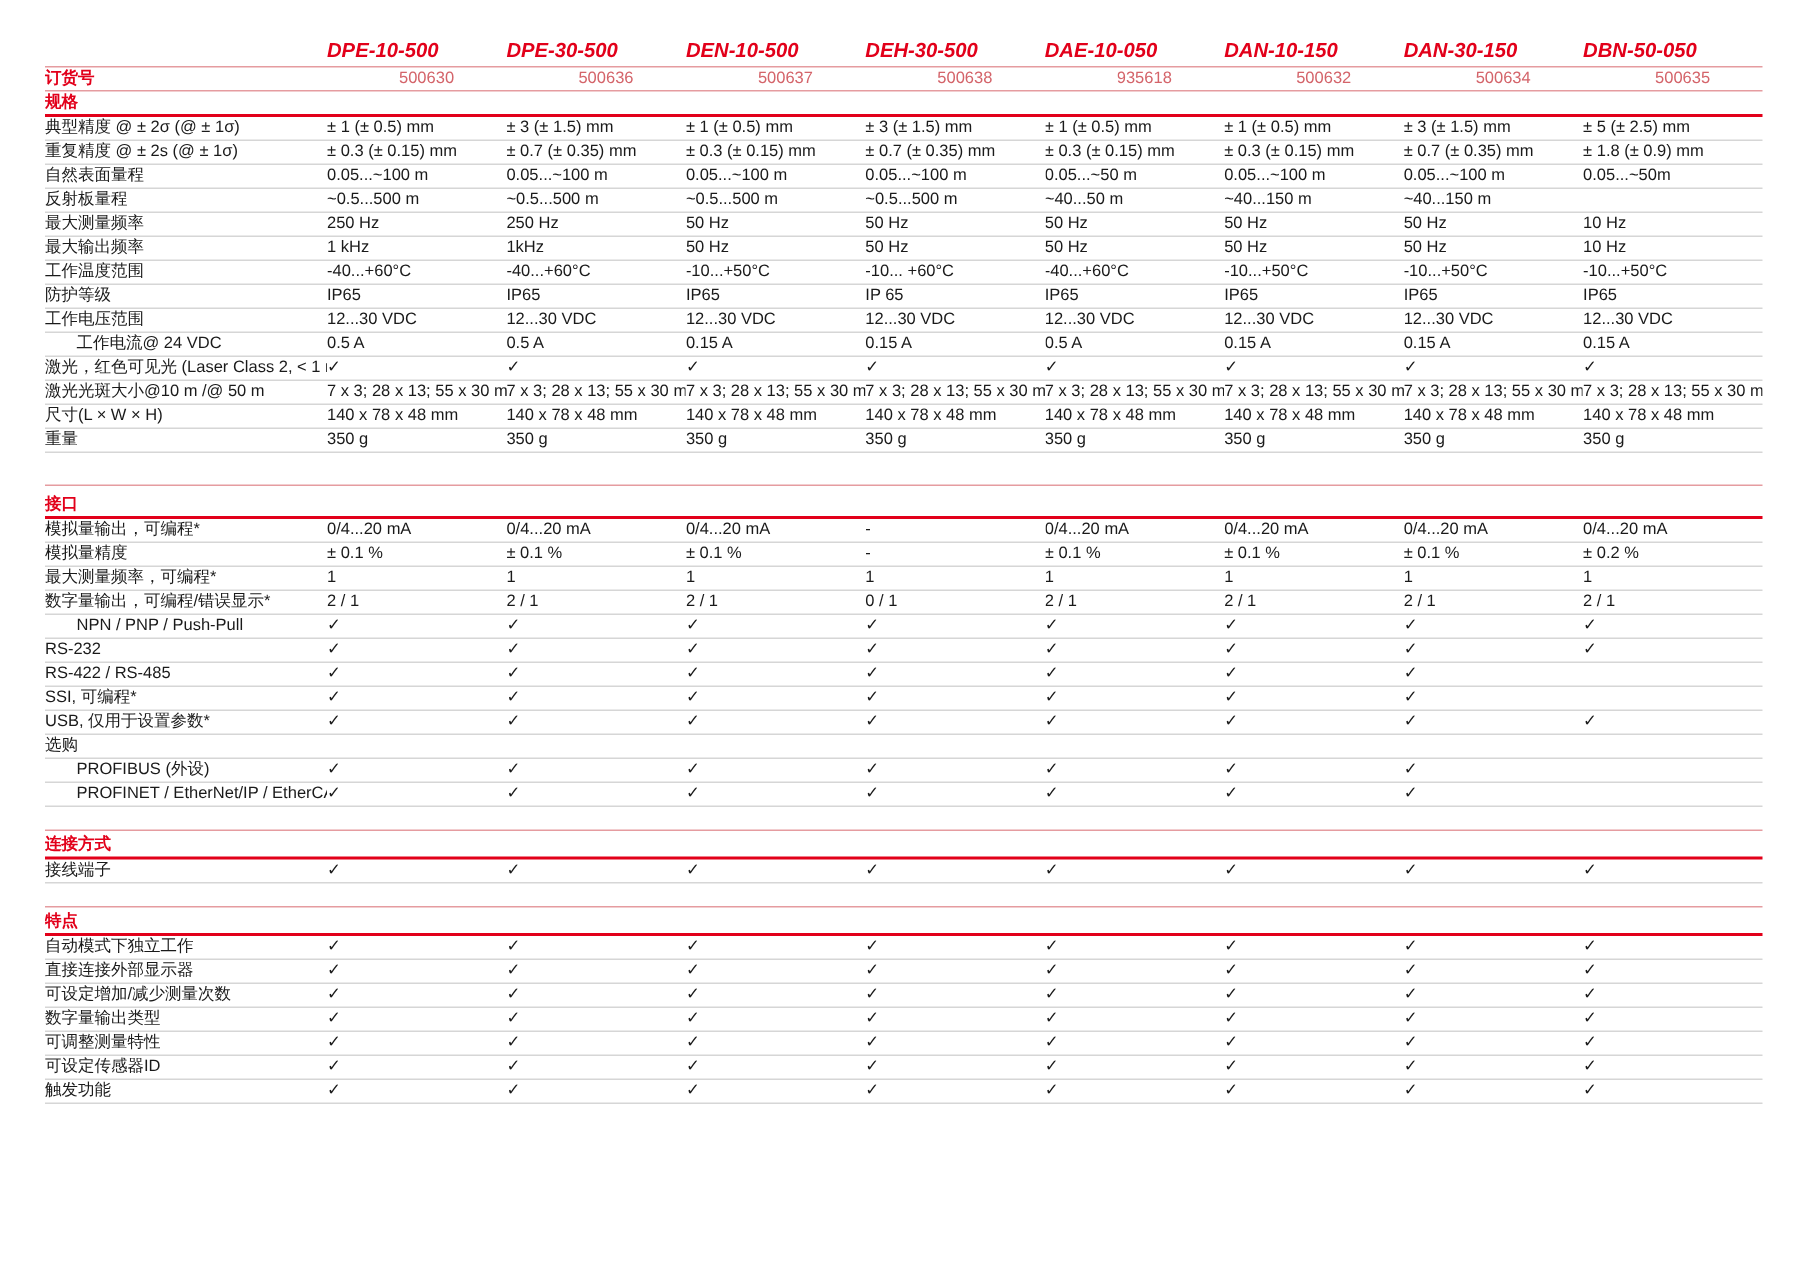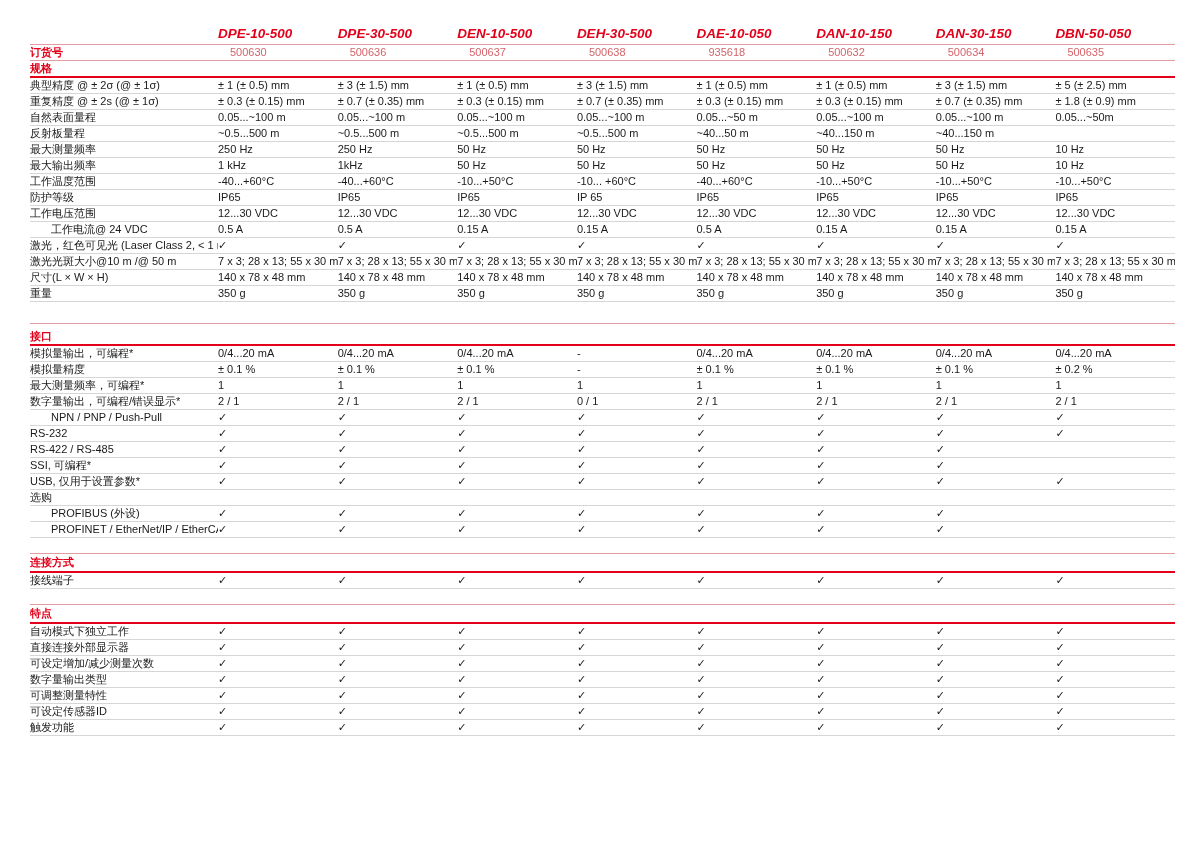--- a/index.html
+++ b/index.html
@@ -12,26 +12,26 @@
   *{box-sizing:border-box;}
   html,body{margin:0;padding:0;}
   body{
     width:1201px;height:849px;background:#ffffff;position:relative;
     font-family:"Liberation Sans","DejaVu Sans",sans-serif;color:var(--text);
   }
   .spec-table{position:absolute;left:30px;top:26px;width:1145px;}
   .grid-row{display:grid;grid-template-columns:188px repeat(8,1fr);align-items:end;}
   .header-row{border-bottom:1px solid var(--line-pink);padding-bottom:3px;font-style:italic;}
   .model-cell{color:var(--brand-red);font-weight:bold;font-size:13.5px;line-height:15px;white-space:nowrap;}
-  .order-row{border-bottom:1px solid var(--line-pink);height:16px;gap:12px;}
+  .order-row{border-bottom:1px solid var(--line-pink);height:16px;}
   .order-label{color:var(--brand-red);font-weight:bold;}
-  .order-value{color:var(--order-red);}
+  .order-value{color:var(--order-red);margin-left:48px;}
   .section-title-row{border-bottom:2px solid var(--brand-red);height:17px;}
   .section-title-row.gap{margin-top:21px;border-top:1px solid var(--line-pink);padding-top:20px;height:20px;}
-  .section-title-row.gap-sm{margin-top:15px;border-top:1px solid var(--line-pink);padding-top:2px;height:20px;font-family:Liberation Mono, monospace;}
+  .section-title-row.gap-sm{margin-top:15px;border-top:1px solid var(--line-pink);padding-top:2px;height:20px;}
   .section-title{color:var(--brand-red);font-weight:bold;}
   .data-row{border-bottom:1px solid var(--row-line);height:16px;}
   .label-cell,.value-cell{font-size:11px;line-height:15px;white-space:nowrap;overflow:hidden;}
   .indent{padding-left:21px;}
 </style>
 </head>
 <body>
 
 <div class="spec-table" id="table-root">
     <div class="grid-row header-row">

